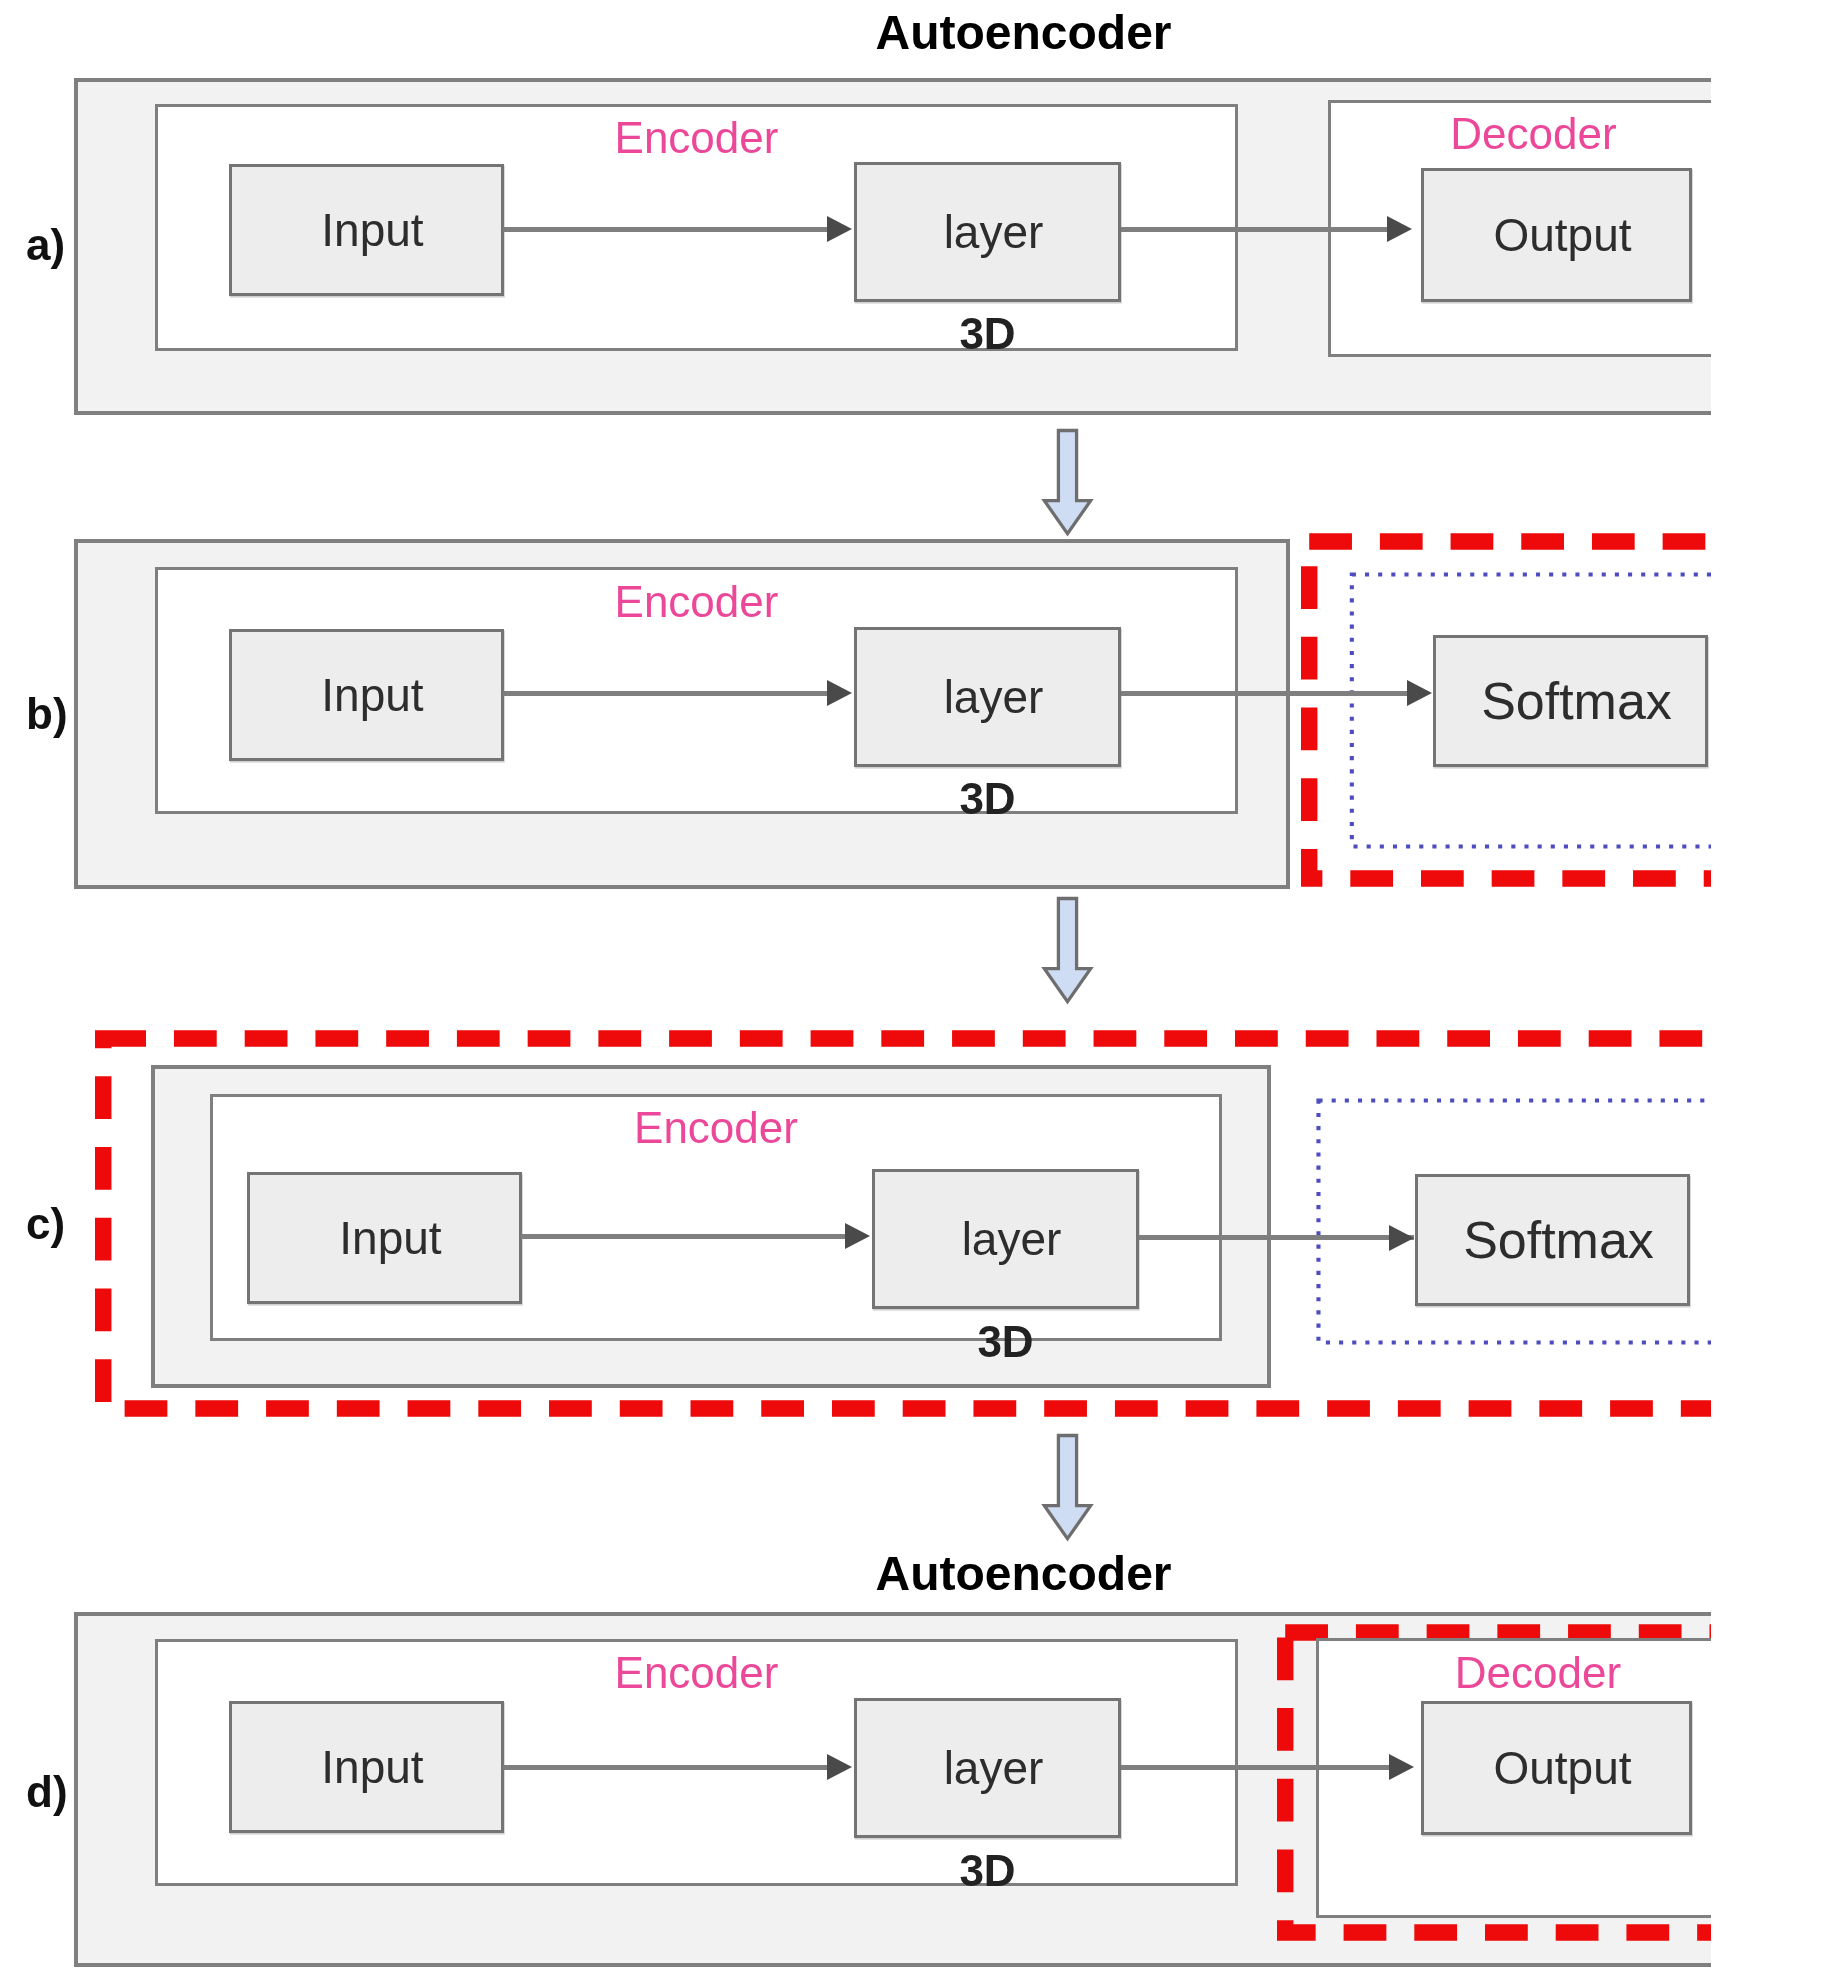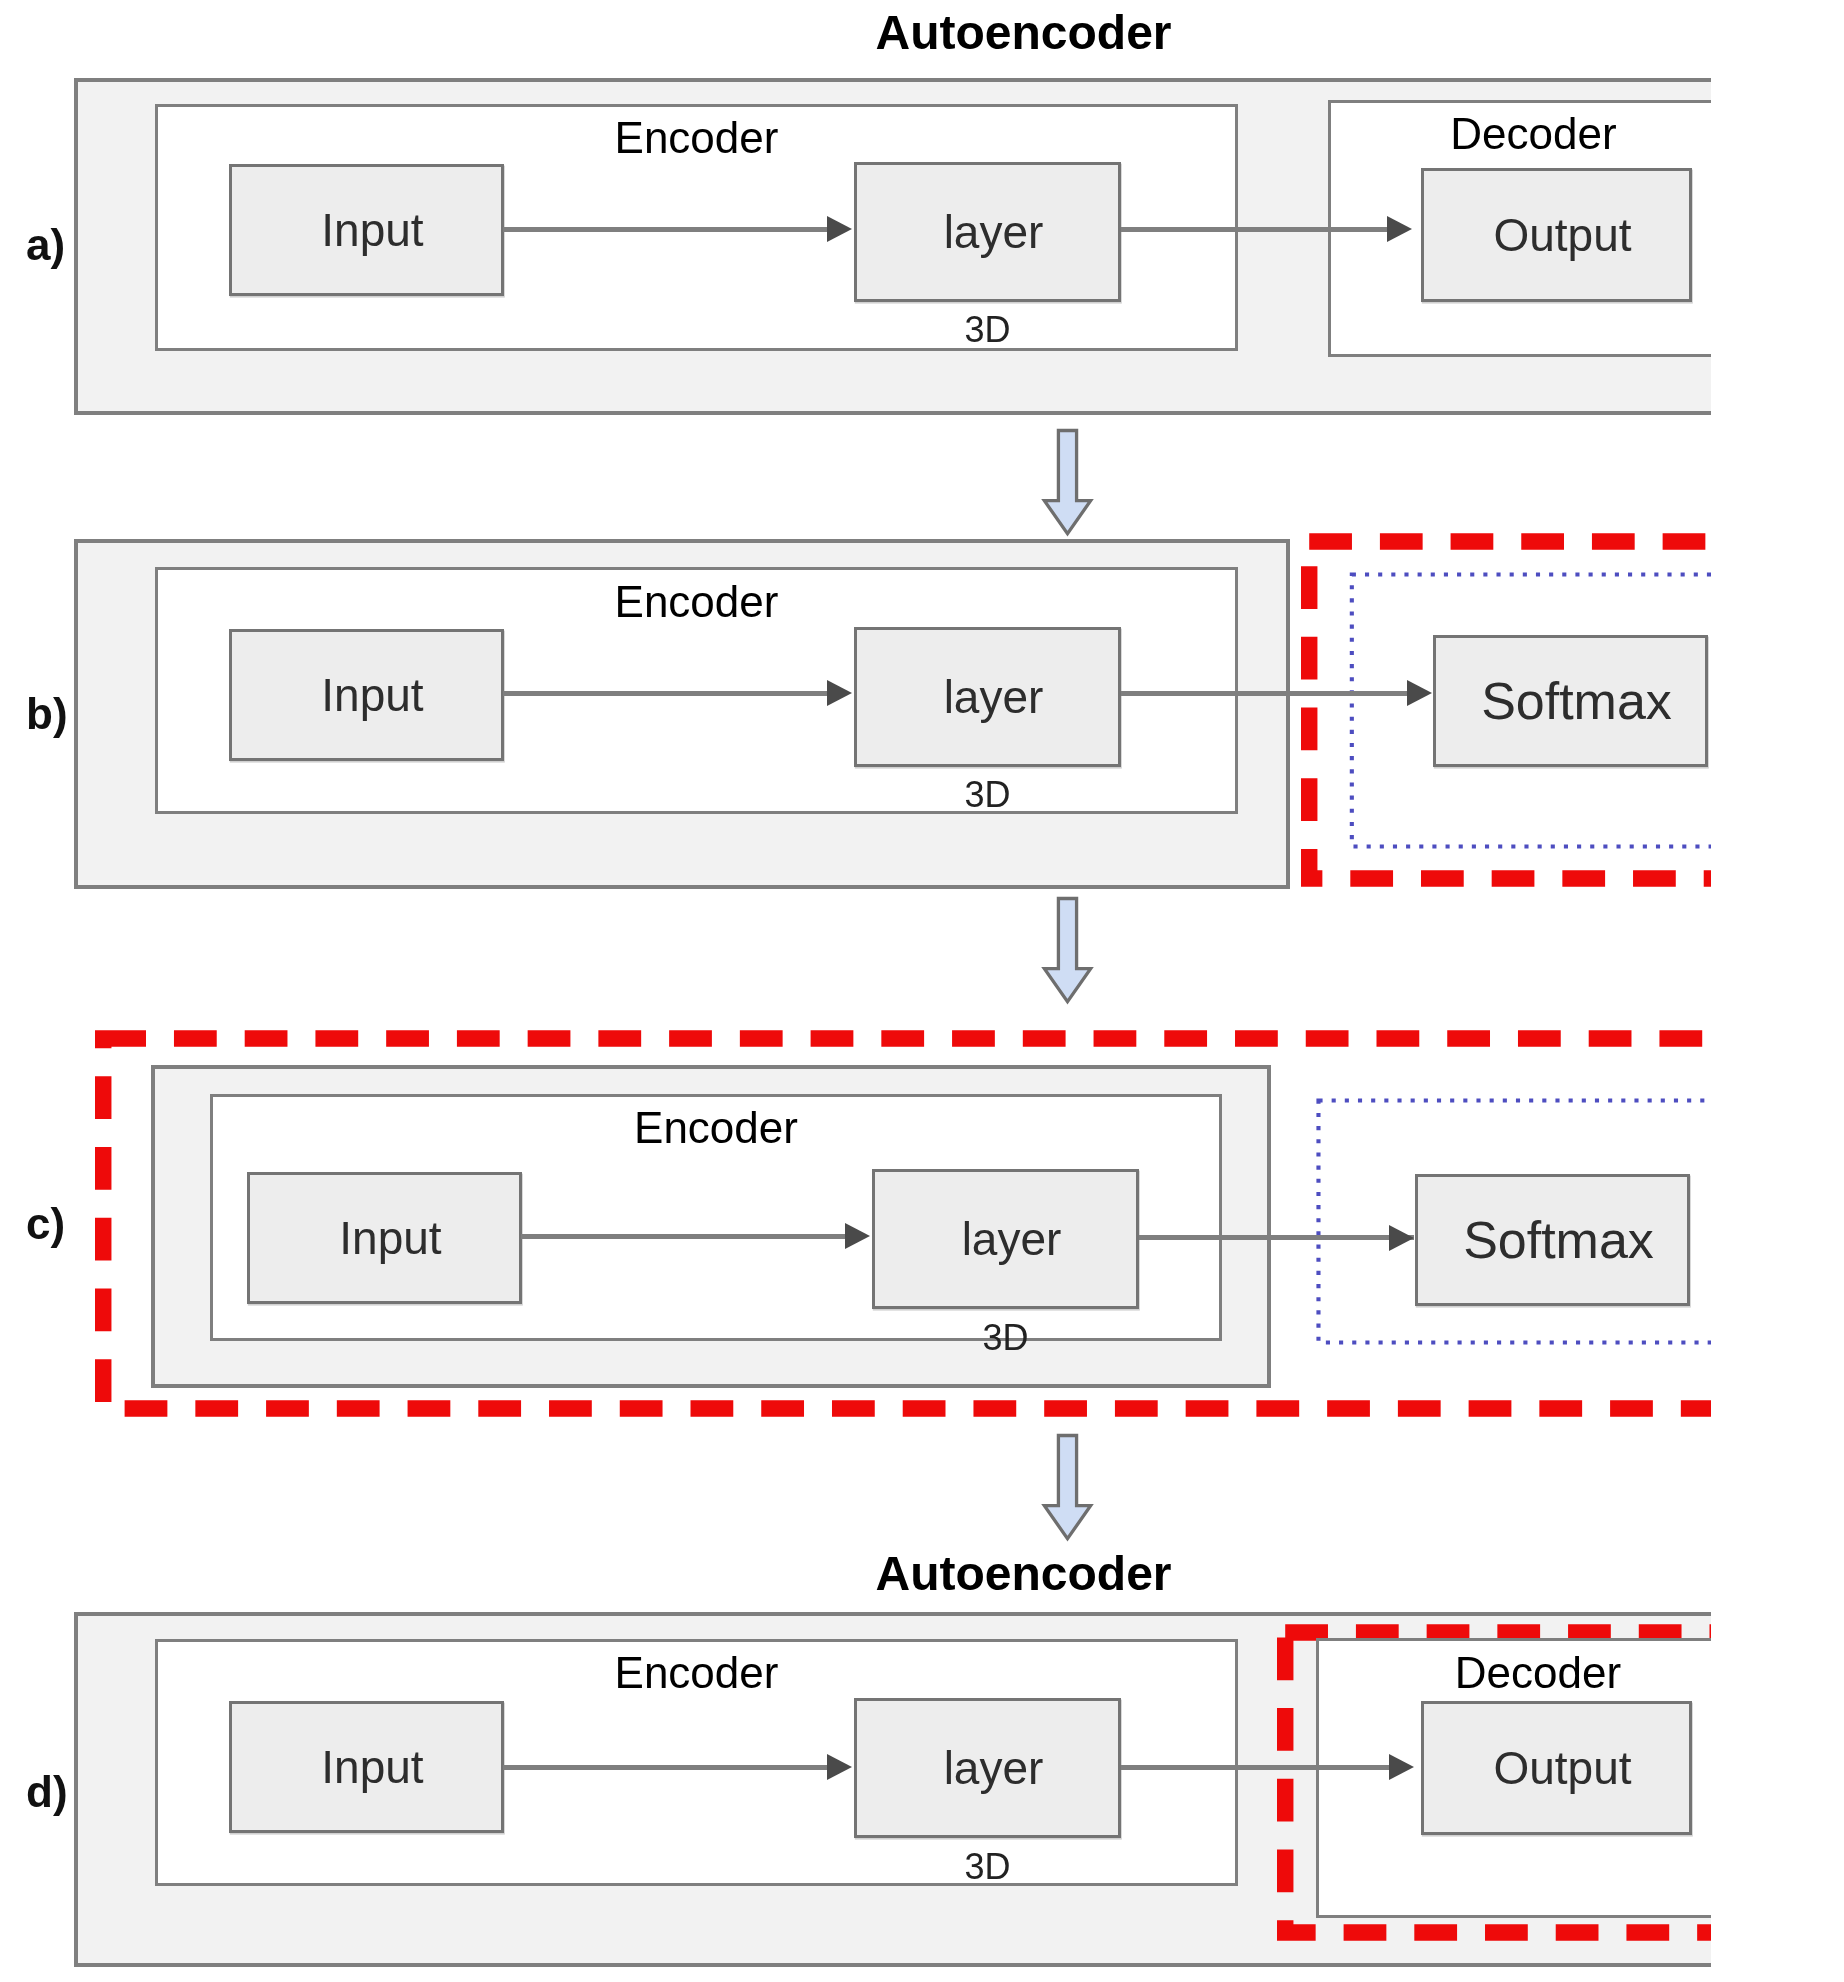--- a/index.html
+++ b/index.html
@@ -8,24 +8,24 @@
     font-family:"Liberation Sans", sans-serif;overflow:hidden;
   }
   .gbox{position:absolute;background:#f2f2f2;border:4.1px solid #7f7f7f;box-sizing:border-box;}
   .wbox{position:absolute;background:#ffffff;border:3.3px solid #7f7f7f;box-sizing:border-box;}
   .node{
     position:absolute;background:#ededed;border:3.3px solid #747474;box-sizing:border-box;
     display:flex;align-items:center;justify-content:center;
     font-size:46px;color:#2d2d2d;box-shadow:0.8px 1.6px 0 rgba(120,120,120,.35);padding-left:12px;
   }
   .node.small{font-size:52px;}
-  .blabel{position:absolute;text-align:center;font-size:44px;color:#000000;}
+  .blabel{position:absolute;text-align:center;font-size:44px;color:#ec4899;}
   .ptitle{position:absolute;text-align:center;font-size:48px;font-weight:bold;color:#000;}
   .plabel{position:absolute;font-size:44px;font-weight:bold;color:#111;}
-  .sub{position:absolute;text-align:center;font-size:36px;color:#222;}
+  .sub{position:absolute;text-align:center;font-size:44px;color:#222;font-weight:bold;}
   .hline{position:absolute;height:5px;background:#7f7f7f;}
   .tri{position:absolute;width:0;height:0;
        border-top:13px solid transparent;border-bottom:13px solid transparent;
        border-left:25px solid #4a4a4a;}
   svg.overlay{position:absolute;overflow:visible;}
 </style>
 </head>
 <body>
 
 <div class="canvas">

